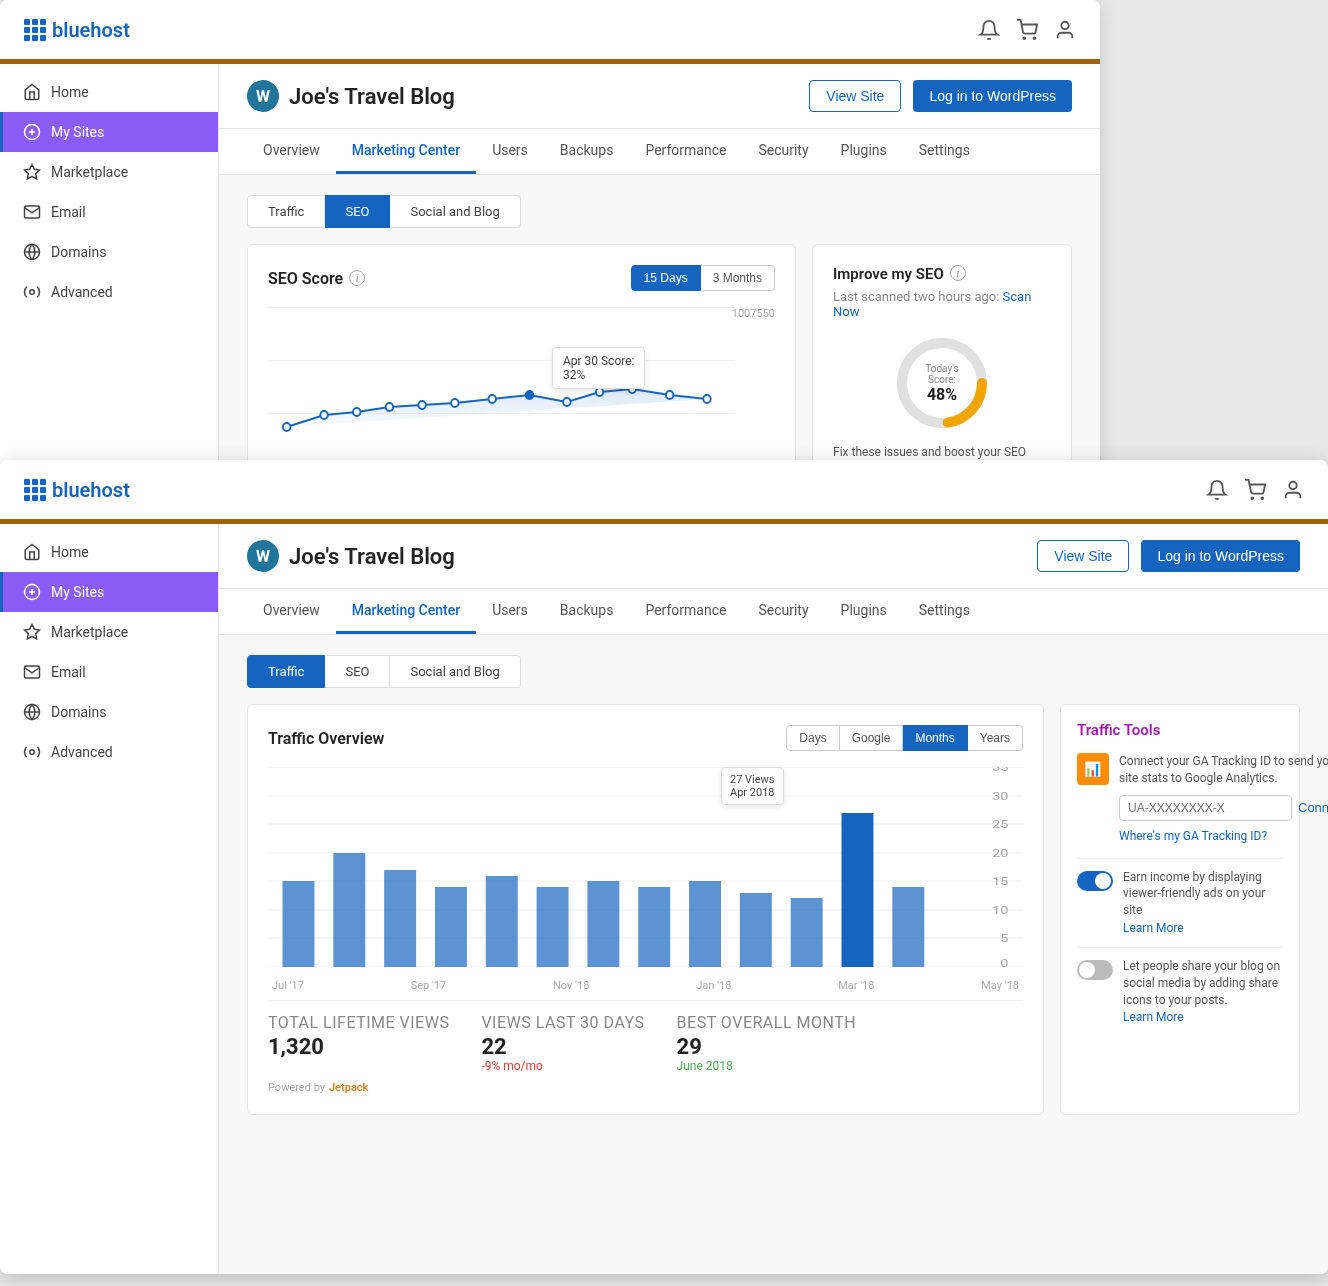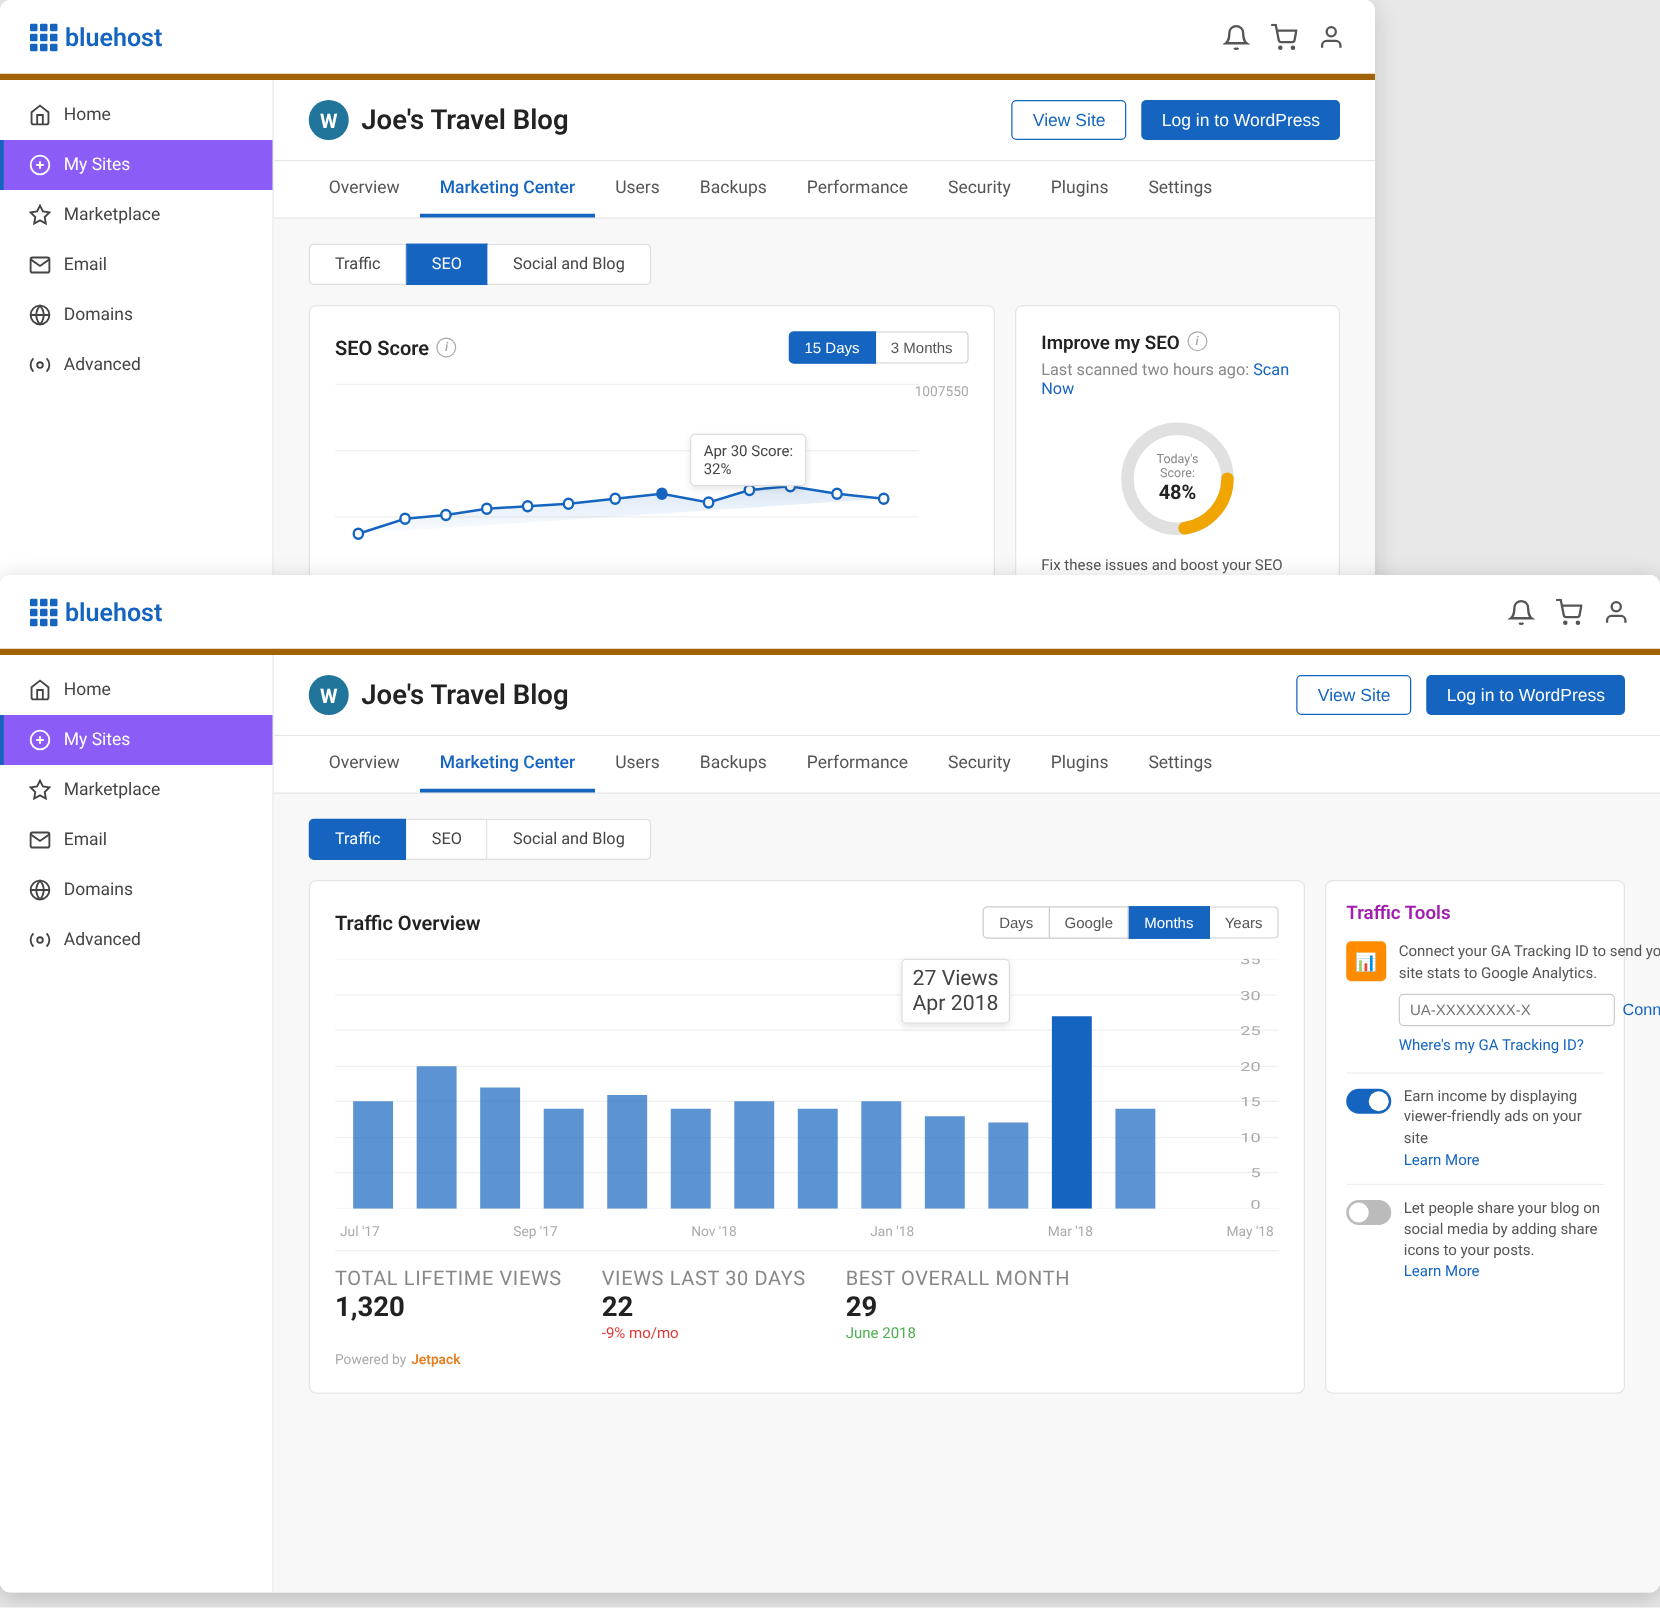--- a/index.html
+++ b/index.html
@@ -364,21 +364,21 @@
       margin-bottom: 12px;
     }
 
     
     .traffic-tooltip {
       position: absolute;
       background: rgba(255,255,255,0.95);
       border: 1px solid #ddd;
       border-radius: 4px;
       padding: 5px 8px;
-      font-size: 17px;
+      font-size: 11px;
       color: #444;
       text-align: center;
       box-shadow: 0 2px 6px rgba(0,0,0,0.1);
       white-space: nowrap;
     }
 
     
     .traffic-stats {
       display: flex;
       gap: 32px;

